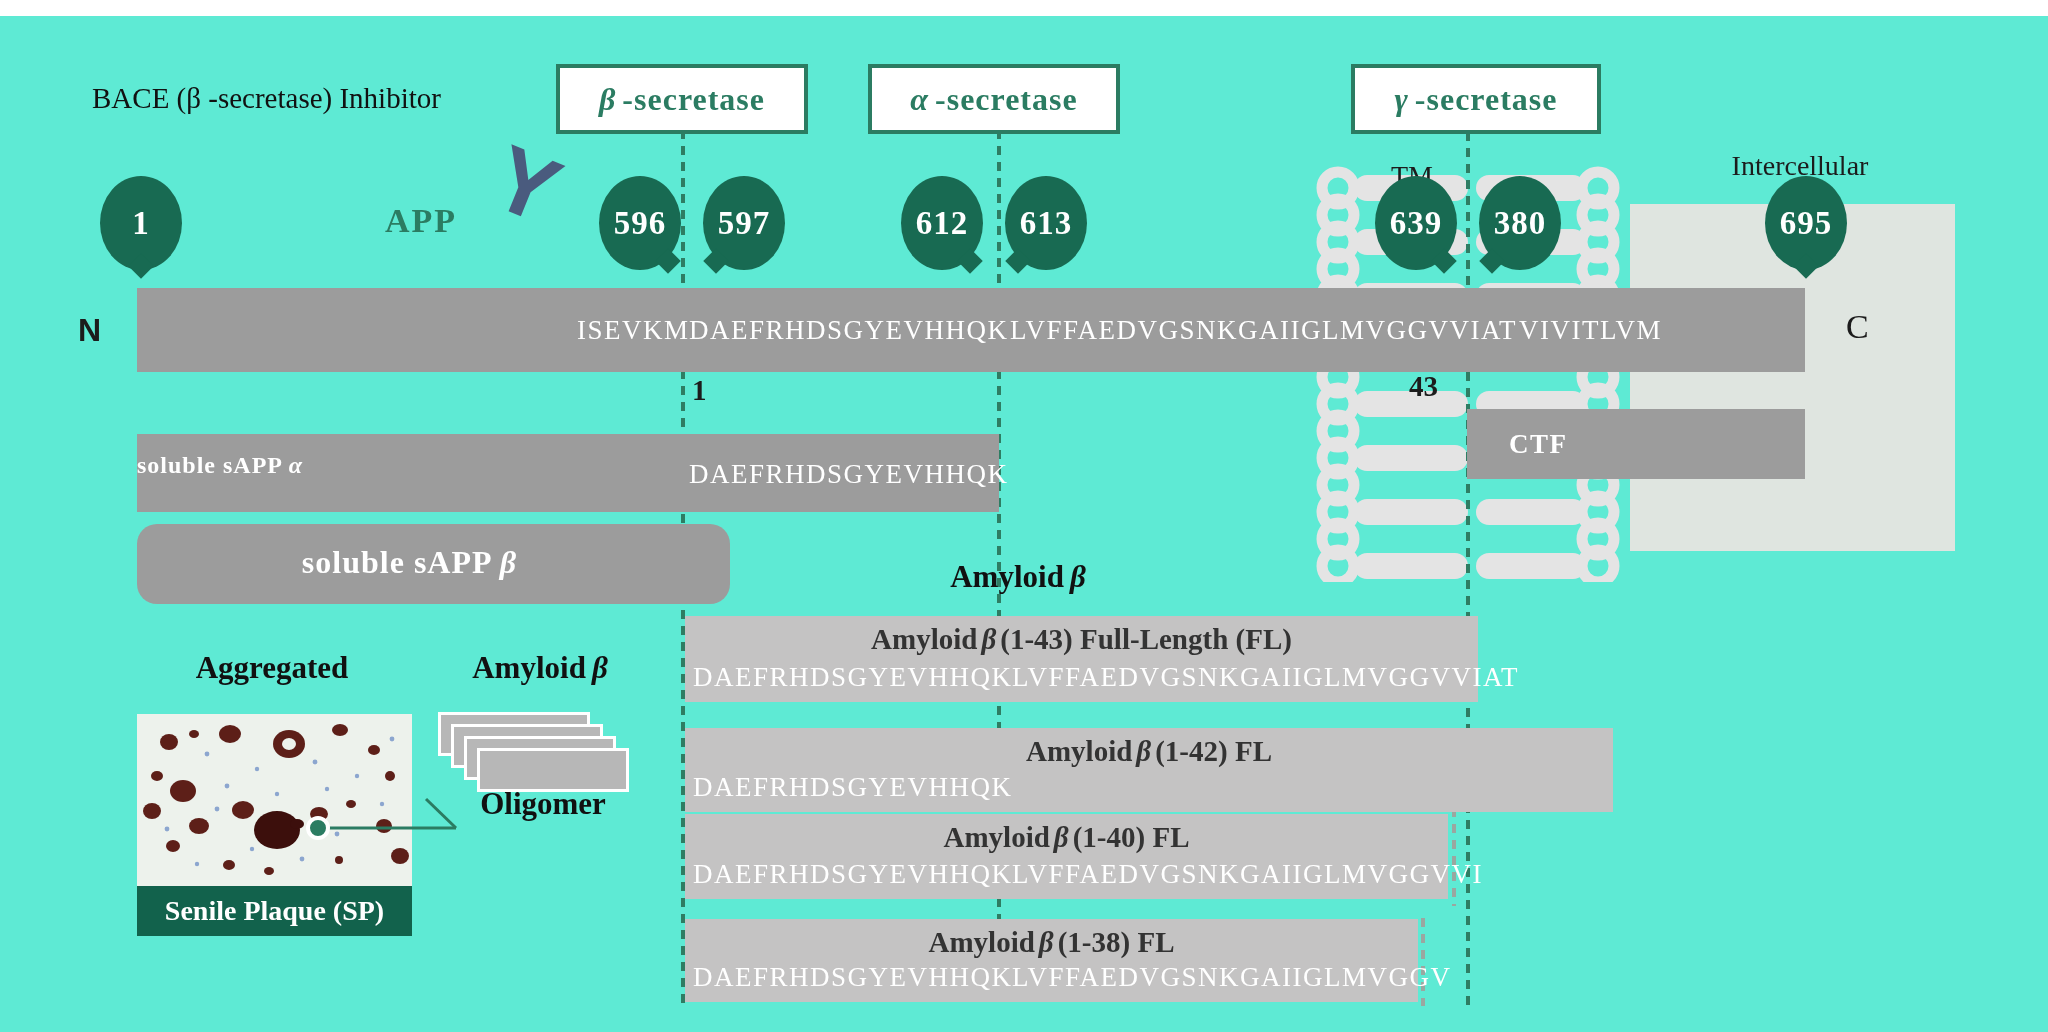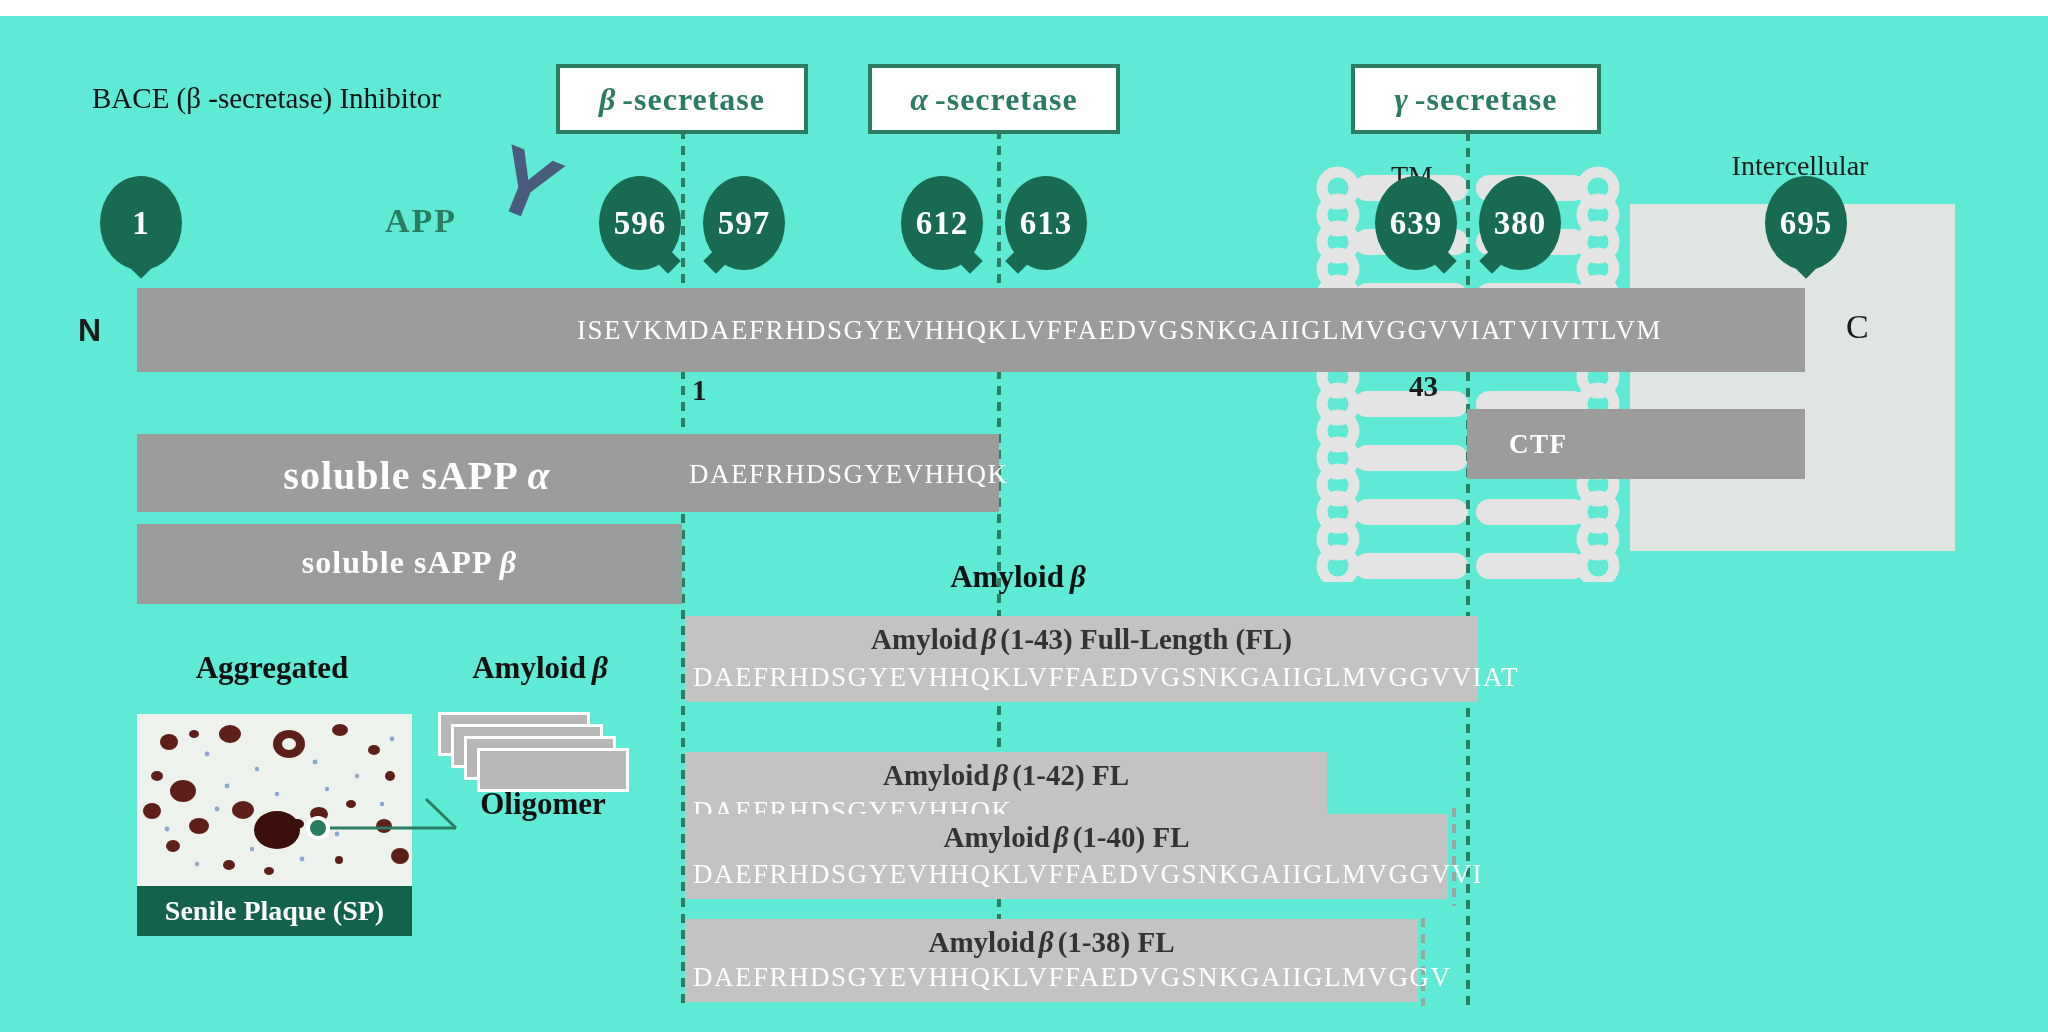--- a/index.html
+++ b/index.html
@@ -187,38 +187,38 @@
   <div id="c-label">C</div>
 
   <div id="pos1-label">1</div>
   <div id="pos43-label">43</div>
 
   <div class="bar-dark" style="left:1467px;top:393px;width:338px;height:70px;">
     <span class="seq bar-label" style="left:42px;top:20px;font-size:27px;">CTF</span>
   </div>
 
   <div class="bar-dark" style="left:137px;top:418px;width:862px;height:78px;">
-    <span class="seq bar-label" style="left:0;top:18px;width:560px;text-align:center;font-size:40px;letter-spacing:1px;"><span>soluble sAPP</span> <i>α</i></span>
+    <span class="seq bar-label" style="left:0;top:18px;width:560px;font-size:24px;letter-spacing:1px;"><span>soluble sAPP</span> <i>α</i></span>
     <span class="seq" style="left:552px;top:25px;">DAEFRHDSGYEVHHQK</span>
   </div>
 
-  <div class="bar-dark" style="left:137px;top:508px;width:545px;height:80px;">
+  <div class="bar-dark" style="left:137px;top:508px;width:593px;height:80px;border-radius:20px;">
     <span class="seq bar-label" style="left:0;top:20px;width:545px;text-align:center;font-size:32px;letter-spacing:1px;"><span>soluble sAPP</span> <i>β</i></span>
   </div>
 
   <div class="blk-label" style="left:868px;top:543px;width:300px;">
     <span>Amyloid</span><i>β</i>
   </div>
 
   <div class="bar-light" style="left:685px;top:600px;width:793px;height:86px;">
     <div class="amy-title"><span>Amyloid</span><i>β</i><span>(1-43) Full-Length (FL)</span></div>
     <span class="seq amy-seq" style="left:8px;">DAEFRHDSGYEVHHQK</span>
     <span class="seq amy-seq" style="left:327px;">LVFFAEDVGSNKGAIIGLMVGGVVIAT</span>
   </div>
-  <div class="bar-light" style="left:685px;top:736px;width:642px;height:84px;">
+  <div class="bar-light" style="left:685px;top:712px;width:928px;height:84px;">
     <div class="amy-title"><span>Amyloid</span><i>β</i><span>(1-42) FL</span></div>
     <span class="seq amy-seq" style="left:8px;">DAEFRHDSGYEVHHQK</span>
   </div>
   <div class="bar-light" style="left:685px;top:798px;width:763px;height:85px;">
     <div class="amy-title"><span>Amyloid</span><i>β</i><span>(1-40) FL</span></div>
     <span class="seq amy-seq" style="left:8px;">DAEFRHDSGYEVHHQK</span>
     <span class="seq amy-seq" style="left:327px;">LVFFAEDVGSNKGAIIGLMVGGVVI</span>
   </div>
   <div class="bar-light" style="left:685px;top:903px;width:733px;height:83px;">
     <div class="amy-title"><span>Amyloid</span><i>β</i><span>(1-38) FL</span></div>

